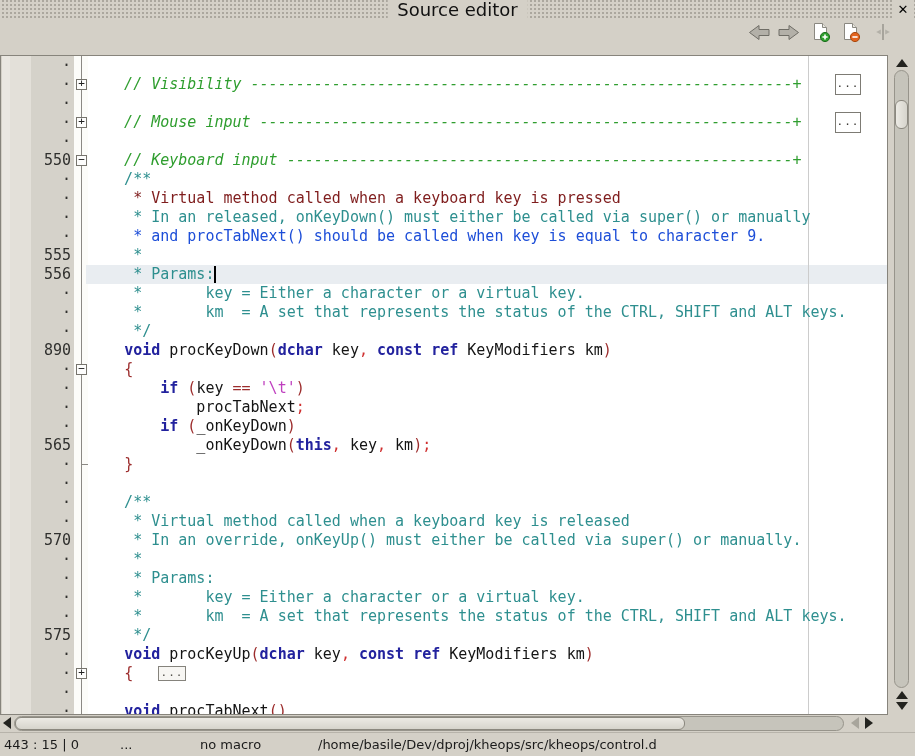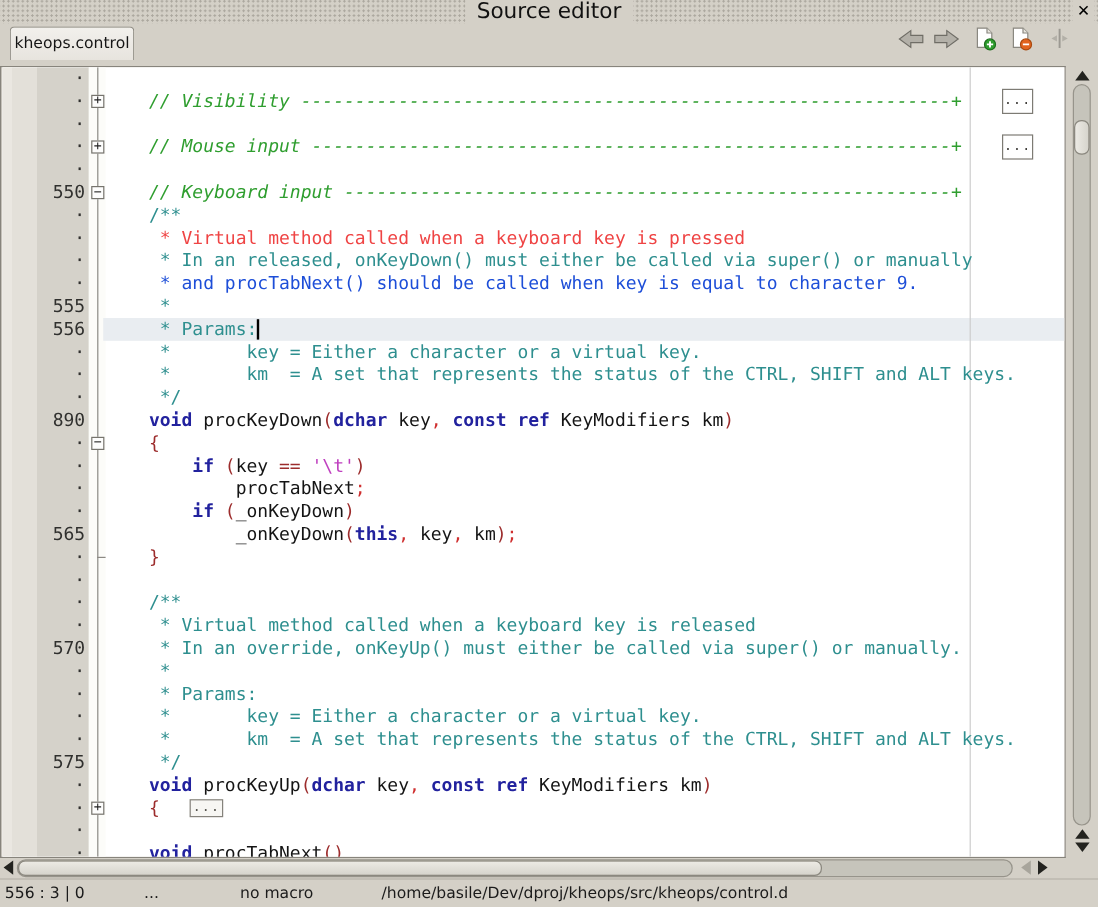--- a/index.html
+++ b/index.html
@@ -78,23 +78,20 @@
 <body>
 
 <div class="window">
 
   <div class="titlebar">
     <span class="title">Source editor</span>
     <span class="close"><span>✕</span></span>
   </div>
 
   <div class="tabbar">
-    <div class="tab">
-      <span>kheops.control</span>
-    </div>
     <div class="toolbar" id="toolbar" style="width:160px;">
         <div class="tbtn" style="left: 0px;">
           <span><svg width="22" height="17">
               <path d="M21 5.5 H11 V1.5 L1.5 8.5 L11 15.5 V11.5 H21 Z" fill="#b3b0a8" stroke="#6f6d66"></path>
             </svg></span>
         </div>
         <div class="tbtn" style="left: 30px;">
           <span><svg width="22" height="17">
               <path d="M1 5.5 H11 V1.5 L20.5 8.5 L11 15.5 V11.5 H1 Z" fill="#b3b0a8" stroke="#6f6d66"></path>
             </svg></span>
@@ -186,21 +183,21 @@
     <div id="code-layer">
         <div class="code-line" style="top: 0px;"></div>
         <div class="code-line" style="top: 19px;"><span style="color: rgb(47, 158, 47); font-style: italic;">    // Visibility </span><span style="color: rgb(47, 158, 47); font-style: italic;">------------------------------------------------------------</span><span style="color: rgb(47, 158, 47); font-style: italic;">+</span></div>
         <div class="rbox" style="top: 18px;">...</div>
         <div class="code-line" style="top: 38px;"></div>
         <div class="code-line" style="top: 57px;"><span style="color: rgb(47, 158, 47); font-style: italic;">    // Mouse input </span><span style="color: rgb(47, 158, 47); font-style: italic;">-----------------------------------------------------------</span><span style="color: rgb(47, 158, 47); font-style: italic;">+</span></div>
         <div class="rbox" style="top: 56px;">...</div>
         <div class="code-line" style="top: 76px;"></div>
         <div class="code-line" style="top: 95px; text-align: center;"><span style="color: rgb(47, 158, 47); font-style: italic;">    // Keyboard input </span><span style="color: rgb(47, 158, 47); font-style: italic;">--------------------------------------------------------</span><span style="color: rgb(47, 158, 47); font-style: italic;">+</span></div>
         <div class="code-line" style="top: 114px;"><span style="color: rgb(46, 143, 143);">    /**</span></div>
-        <div class="code-line" style="top: 133px;"><span style="color: #ef4444;">     * Virtual method called when a keyboard key is pressed</span></div>
+        <div class="code-line" style="top: 133px;"><span style="color: #7f1d1d;">     * Virtual method called when a keyboard key is pressed</span></div>
         <div class="code-line" style="top: 152px;"><span style="color: rgb(46, 143, 143);">     * In an released, onKeyDown() must either be called via super() or manually</span></div>
         <div class="code-line" style="top: 171px;"><span style="color: #1d4ed8;">     * and procTabNext() should be called when key is equal to character 9.</span></div>
         <div class="code-line" style="top: 190px;"><span style="color: rgb(46, 143, 143);">     *</span></div>
         <div class="code-line" style="top: 209px;"><span style="color: rgb(46, 143, 143);">     * Params:</span></div>
         <div class="caret" style="left: 212.41px; top: 210px;"></div>
         <div class="code-line" style="top: 228px;"><span style="color: rgb(46, 143, 143);">     *       key = Either a character or a virtual key.</span></div>
         <div class="code-line" style="top: 247px;"><span style="color: rgb(46, 143, 143);">     *       km  = A set that represents the status of the CTRL, SHIFT and ALT keys.</span></div>
         <div class="code-line" style="top: 266px;"><span style="color: rgb(46, 143, 143);">     */</span></div>
         <div class="code-line" style="top: 285px;"><span style="color: rgb(20, 20, 20);">    </span><span style="color: rgb(34, 34, 158); font-weight: bold;">void</span><span style="color: rgb(20, 20, 20);"> procKeyDown</span><span style="color: rgb(156, 44, 44);">(</span><span style="color: rgb(34, 34, 158); font-weight: bold;">dchar</span><span style="color: rgb(20, 20, 20);"> key</span><span style="color: rgb(207, 47, 47);">,</span><span style="color: rgb(20, 20, 20);"> </span><span style="color: rgb(34, 34, 158); font-weight: bold;">const</span><span style="color: rgb(20, 20, 20);"> </span><span style="color: rgb(34, 34, 158); font-weight: bold;">ref</span><span style="color: rgb(20, 20, 20);"> KeyModifiers km</span><span style="color: rgb(156, 44, 44);">)</span></div>
         <div class="code-line" style="top: 304px;"><span style="color: rgb(20, 20, 20);">    </span><span style="color: rgb(156, 44, 44);">{</span></div>
@@ -236,19 +233,19 @@
 
   <div>
     <div class="tri" style="left:3px;top:717px;border-top:6px solid transparent;border-bottom:6px solid transparent;border-right:8px solid #23231f;"></div>
     <div class="h-trough"></div>
     <div class="h-thumb"></div>
     <div class="tri" style="left:851px;top:717px;border-top:6px solid transparent;border-bottom:6px solid transparent;border-right:8px solid #a8a59c;"></div>
     <div class="tri" style="left:865px;top:717px;border-top:6px solid transparent;border-bottom:6px solid transparent;border-left:8px solid #23231f;"></div>
   </div>
 
   <div class="statusbar">
-    <span style="left:4px">556 : 3 | 0</span>
+    <span style="left:4px">443 : 15 | 0</span>
     <span style="left:120px">...</span>
     <span style="left:200px">no macro</span>
     <span style="left:318px">/home/basile/Dev/dproj/kheops/src/kheops/control.d</span>
   </div>
 
 </div>
 
 </body></html>

